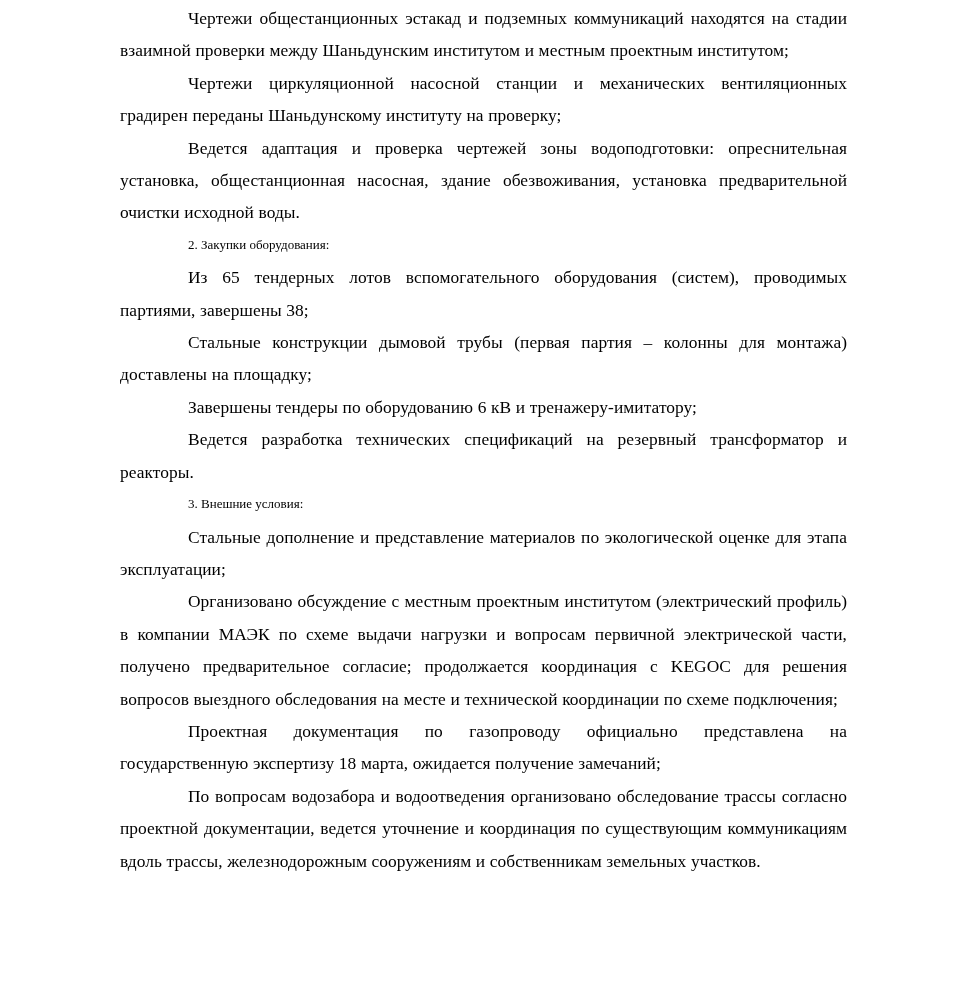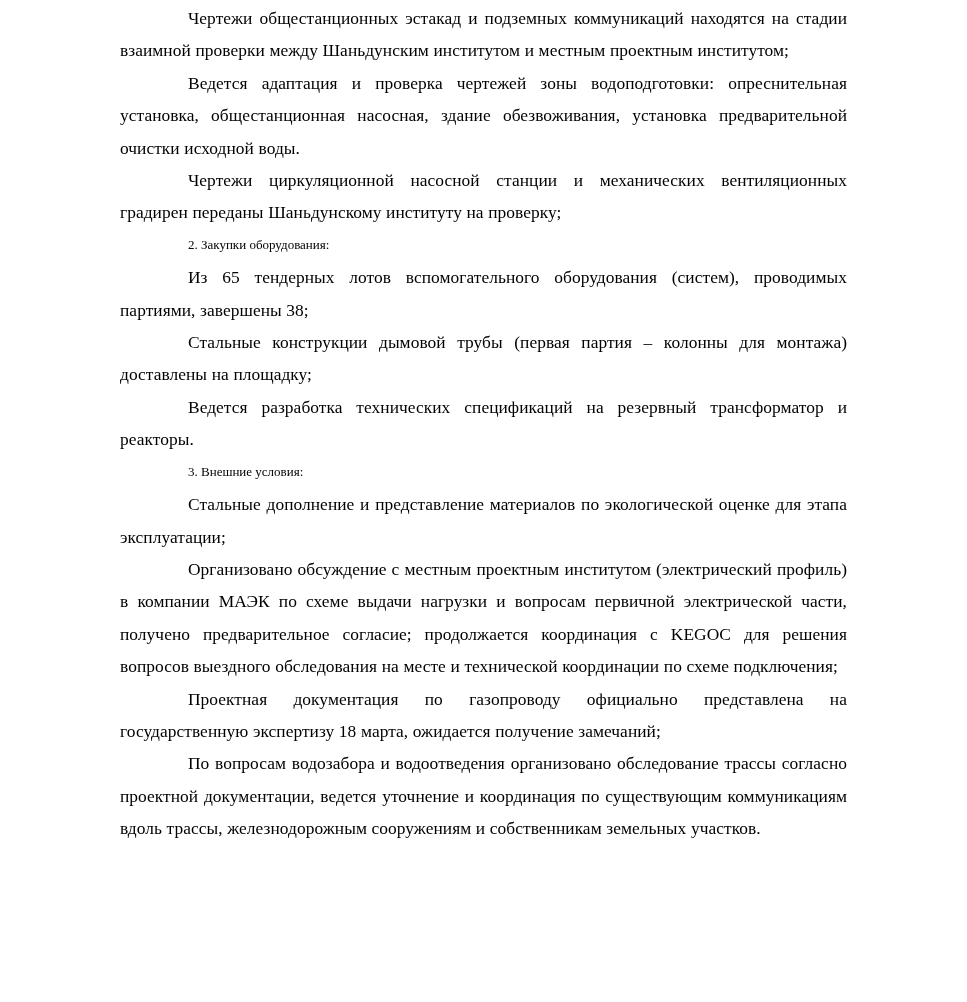--- a/index.html
+++ b/index.html
@@ -50,32 +50,33 @@
   }
 </style>
 </head>
 <body>
 
 <div class="page">
   <div class="doc-body">
 
     <p class="para">Чертежи общестанционных эстакад и подземных коммуникаций находятся на стадии взаимной проверки между Шаньдунским институтом и местным проектным институтом;</p>
 
+    <p class="para">Чертежи циркуляционной насосной станции и механических вентиляционных градирен переданы Шаньдунскому институту на проверку;</p>
+
     <p class="para">Ведется адаптация и проверка чертежей зоны водоподготовки: опреснительная установка, общестанционная насосная, здание обезвоживания, установка предварительной очистки исходной воды.</p>
-
-    <p class="para">Чертежи циркуляционной насосной станции и механических вентиляционных градирен переданы Шаньдунскому институту на проверку;</p>
 
     <p class="heading">2. Закупки оборудования:</p>
 
     <p class="para">Из 65 тендерных лотов вспомогательного оборудования (систем), проводимых партиями, завершены 38;</p>
 
 
     <p class="para">Стальные конструкции дымовой трубы (первая партия – колонны для монтажа) доставлены на площадку;</p>
 
 
+    <p class="para">Завершены тендеры по оборудованию 6 кВ и тренажеру-имитатору;</p>
 
 
     <p class="para">Ведется разработка технических спецификаций на резервный трансформатор и реакторы.</p>
 
     <p class="heading">3. Внешние условия:</p>
 
     <p class="para">Стальные дополнение и представление материалов по экологической оценке для этапа эксплуатации;</p>
 
     <p class="para">Организовано обсуждение с местным проектным институтом (электрический профиль) в компании МАЭК по схеме выдачи нагрузки и вопросам первичной электрической части, получено предварительное согласие; продолжается координация с KEGOC для решения вопросов выездного обследования на месте и технической координации по схеме подключения;</p>
 

